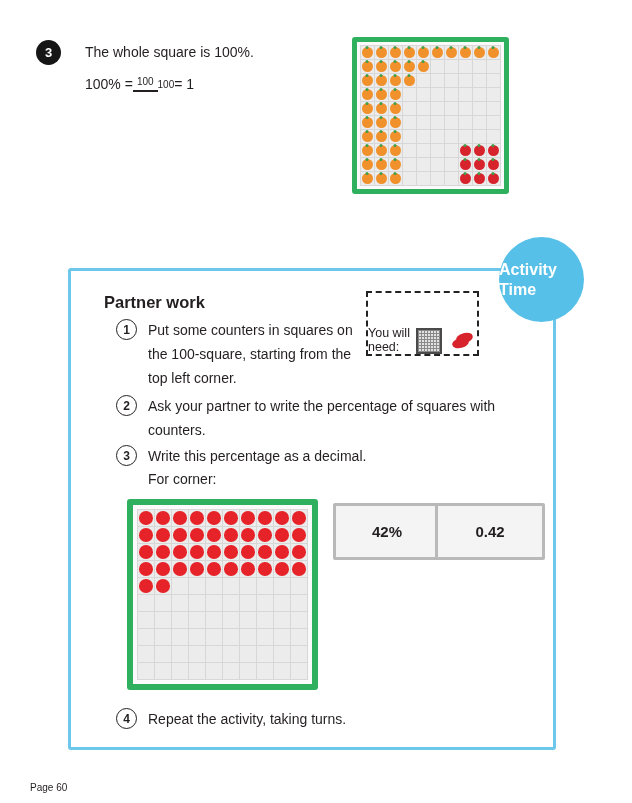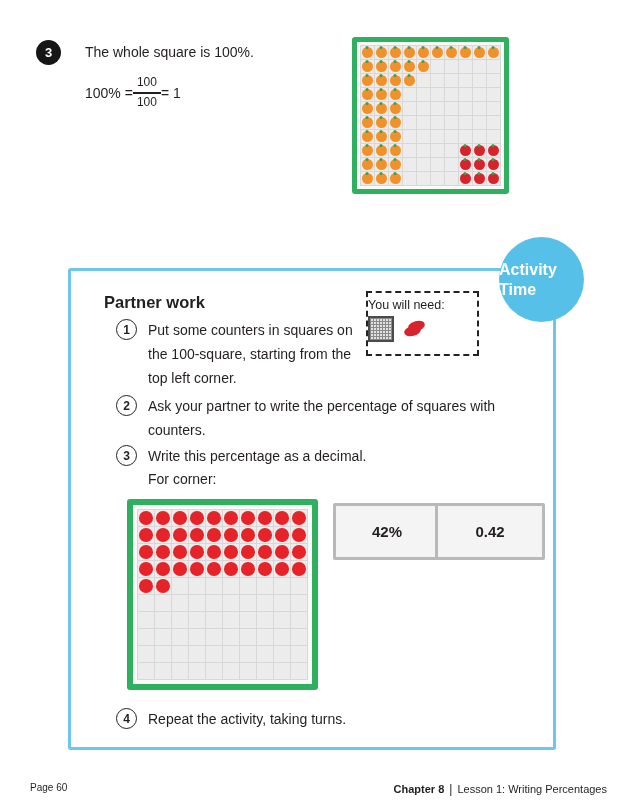--- a/index.html
+++ b/index.html
@@ -12,21 +12,21 @@
   html,body{background:#ffffff;}
   body{font-family:"Liberation Sans",sans-serif;color:var(--text);}
   .page{position:relative;width:632px;height:803px;background:#fff;overflow:hidden;}
 
   
   .qnum{position:absolute;left:36px;top:40px;width:25px;height:25px;border-radius:50%;
         background:#161616;color:#fff;font-weight:bold;font-size:13px;
         display:flex;align-items:center;justify-content:center;}
   .qtext{position:absolute;left:85px;top:44px;font-size:14px;}
   .equation{position:absolute;left:85px;top:76px;display:flex;align-items:center;font-size:14px;}
-  .frac{display:inline-flex;flex-direction:column;align-items:center;font-size:12px;line-height:1.15;}
+  .frac{display:inline-flex;flex-direction:row;align-items:center;font-size:10px;line-height:1.15;}
   .frac .num{padding:0 4px 2px;border-bottom:2px solid var(--text);}
   .frac .den{padding-top:2px;}
 
   
   .grid-frame{position:absolute;border:5px solid var(--green-border);border-radius:3px;
               background:#fafafa;padding:3px;}
   .grid{display:grid;gap:1px;background:var(--cell-line);padding:1px;}
   .cell{width:var(--cell);height:var(--cell);background:var(--cell-bg);
         display:flex;align-items:center;justify-content:center;}
   .counter{position:relative;width:86%;height:86%;border-radius:50%;}
@@ -42,21 +42,21 @@
   
   .activity-box{position:absolute;left:68px;top:268px;width:488px;height:482px;
                 border:3px solid var(--blue-border);border-radius:3px;background:#fff;}
   .activity-badge{position:absolute;left:499px;top:237px;width:85px;height:85px;border-radius:50%;
                   background:var(--badge-blue);color:#fff;font-weight:bold;font-size:16px;
                   display:flex;flex-direction:column;align-items:flex-start;justify-content:center;
                   line-height:20px;z-index:3;text-align:center;}
   .partner-heading{position:absolute;left:104px;top:293px;font-size:16.5px;font-weight:bold;}
 
   .need-box{position:absolute;left:366px;top:291px;width:113px;height:65px;
-            border:2px dashed #222;display:flex;flex-direction:column;align-items:flex-start;
+            border:2px dashed #222;display:flex;align-items:flex-end;
             padding-top:5px;background:#fff;}
   .need-label{font-size:12.5px;}
   .need-icons{display:flex;align-items:center;gap:9px;margin-top:4px;}
   .mini-grid{width:26px;height:26px;border:2px solid #4a4a4a;background-color:#e2e2e2;
     background-image:repeating-linear-gradient(0deg,#8a8a8a 0,#8a8a8a 1px,transparent 1px,transparent 3px),
                      repeating-linear-gradient(90deg,#8a8a8a 0,#8a8a8a 1px,transparent 1px,transparent 3px);}
   .mini-counters{position:relative;width:26px;height:18px;}
   .mini-counters::before,.mini-counters::after{content:"";position:absolute;width:17px;height:10px;
     border-radius:50%;background:#d7232c;}
   .mini-counters::before{left:5px;top:1px;transform:rotate(-14deg);}
@@ -525,19 +525,14 @@
 
   <div class="card pct">42%</div>
   <div class="card dec">0.42</div>
 
   <div class="step step4">
     <span class="step-num">4</span>
     <p class="step-text">Repeat the activity, taking turns.</p>
   </div>
 
   <span class="footer-left">Page 60</span>
-  <span class="footer-right">
-    <span class="chapter">Chapter 8</span>
-    <span class="sep">|</span>
-    <span>Lesson 1: Writing Percentages</span>
-  </span>
 
 </div>
 
 </body></html>

